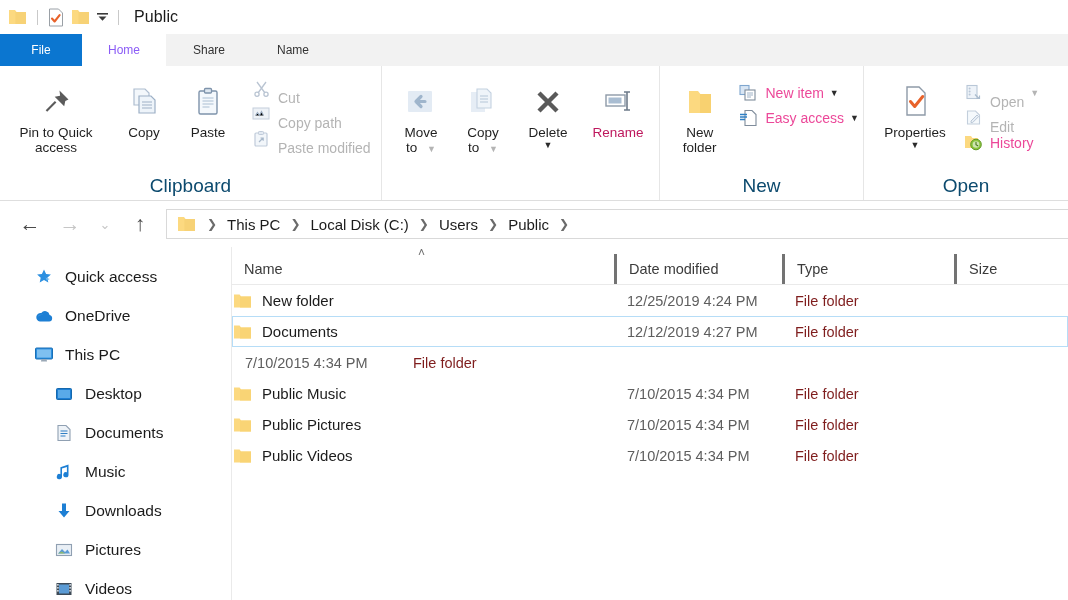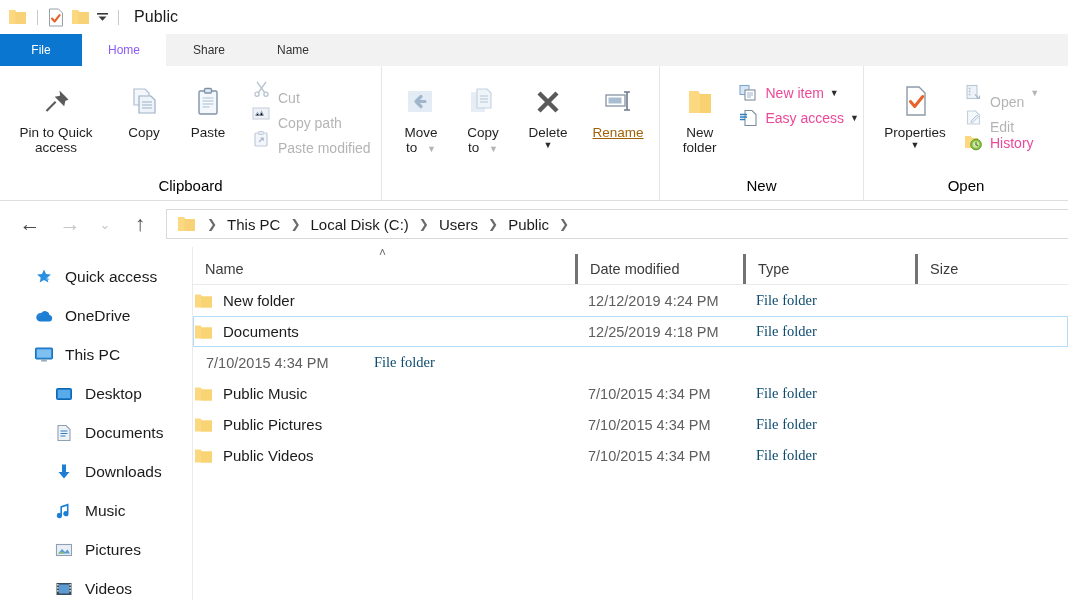--- a/index.html
+++ b/index.html
@@ -105,22 +105,22 @@
   .group-body {
     flex: 1;
     display: flex;
     align-items: flex-start;
     padding-top: 8px;
   }
   .group-label {
     height: 24px;
     line-height: 20px;
     text-align: center;
-    font-size: 15px;
-    color: #000000;
+    font-size: 19px;
+    color: #0c4a6e;
   }
 
   
   .big-btn {
     width: 70px;
     display: flex;
     flex-direction: column;
     align-items: center;
     padding-top: 4px;
     cursor: default;
@@ -131,21 +131,21 @@
     align-items: flex-end;
     justify-content: center;
   }
   .big-btn .blabel {
     margin-top: 5px;
     font-size: 13.5px;
     line-height: 15px;
     text-align: center;
     color: #1f1f1f;
   }
-  .big-btn.disabled .blabel { color: #a16207; text-decoration: underline; }
+  .big-btn.disabled .blabel { color: #be185d; }
   .caret-down {
     margin-top: 1px;
     font-size: 9px;
     line-height: 9px;
     color: #2b2b2b;
   }
 
   
   .small-col {
     display: flex;
@@ -231,21 +231,21 @@
 
   
   .main {
     height: 353px;
     display: flex;
     background: #ffffff;
   }
 
   
   .sidebar {
-    width: 193px;
+    width: 232px;
     border-right: 1px solid #eaeaea;
     padding-top: 10px;
     box-sizing: border-box;
     background: #ffffff;
   }
   .nav-item {
     display: flex;
     align-items: center;
     height: 39px;
     padding-left: 32px;
@@ -337,25 +337,24 @@
     width: 168px;
     font-size: 14.5px;
     color: #5e5e5e;
     padding-left: 12px;
     box-sizing: border-box;
     white-space: nowrap;
   }
   .cell-type {
     width: 172px;
     font-size: 14.5px;
-    color: #0c4a6e;
+    color: #7f1d1d;
     padding-left: 12px;
     box-sizing: border-box;
     white-space: nowrap;
-    font-family: Liberation Serif, serif;
   }
   .cell-size {
     width: 110px;
     font-size: 14.5px;
     color: #5e5e5e;
     padding-left: 12px;
     box-sizing: border-box;
   }
 </style>
 </head>
@@ -715,33 +714,33 @@
               <path d="M4.5 7h7M4.5 9.5h7M4.5 12h5"></path>
             </g>
         </svg>
       </span>
       <span class="nlabel">Documents</span>
     </div>
 
     <div class="nav-item indent">
       <span class="nicon">
         <svg width="16" height="18" viewBox="0 0 16 18">
+          <path d="M12.5 1.5v10.2a2.6 2.6 0 1 1-1.6-2.4V4L6 5.5v8.1a2.6 2.6 0 1 1-1.6-2.4V4.2z" fill="#1d7fd4"></path>
+        </svg>
+      </span>
+      <span class="nlabel">Music</span>
+    </div>
+
+    <div class="nav-item indent">
+      <span class="nicon">
+        <svg width="16" height="18" viewBox="0 0 16 18">
           <path d="M6 1.5h4v7.5h3.5L8 15.5 2.5 9H6z" fill="#1d7fd4"></path>
         </svg>
       </span>
       <span class="nlabel">Downloads</span>
-    </div>
-
-    <div class="nav-item indent">
-      <span class="nicon">
-        <svg width="16" height="18" viewBox="0 0 16 18">
-          <path d="M12.5 1.5v10.2a2.6 2.6 0 1 1-1.6-2.4V4L6 5.5v8.1a2.6 2.6 0 1 1-1.6-2.4V4.2z" fill="#1d7fd4"></path>
-        </svg>
-      </span>
-      <span class="nlabel">Music</span>
     </div>
 
     <div class="nav-item indent">
       <span class="nicon">
         <svg width="18" height="16" viewBox="0 0 18 16">
           <rect x="1.5" y="2.5" width="15" height="11" fill="#e9eff5" stroke="#90a0b2" stroke-width="1.1"></rect>
           <path d="M3 11.5l4-4.5 3 3 2.5-2.5 2.5 4z" fill="#5b9bd5"></path>
           <path d="M3 11.5l3.5-2 4 2z" fill="#8fb96b"></path>
         </svg>
       </span>
@@ -784,36 +783,36 @@
       <div class="row">
         <div class="cell-name">
           <span class="ficon">
             <svg width="19" height="16" viewBox="0 0 19 16">
               <path d="M1 1.5h5.6l1.5 2H18v11H1z" fill="#fcd980"></path>
               <path d="M7 3.5h11v11H7z" fill="#f9d475"></path>
             </svg>
           </span>
           <span class="fname">New folder</span>
         </div>
-        <div class="cell-date">12/12/2019 4:24 PM</div>
+        <div class="cell-date">12/25/2019 4:24 PM</div>
         <div class="cell-type">File folder</div>
         <div class="cell-size"></div>
       </div>
 
       <div class="row selected">
         <div class="cell-name">
           <span class="ficon">
             <svg width="19" height="16" viewBox="0 0 19 16">
               <path d="M1 1.5h5.6l1.5 2H18v11H1z" fill="#fcd980"></path>
               <path d="M7 3.5h11v11H7z" fill="#f9d475"></path>
             </svg>
           </span>
           <span class="fname">Documents</span>
         </div>
-        <div class="cell-date">12/25/2019 4:18 PM</div>
+        <div class="cell-date">12/12/2019 4:27 PM</div>
         <div class="cell-type">File folder</div>
         <div class="cell-size"></div>
       </div>
 
       <div class="row">
         <div class="cell-date">7/10/2015 4:34 PM</div>
         <div class="cell-type">File folder</div>
         <div class="cell-size"></div>
       </div>
 

